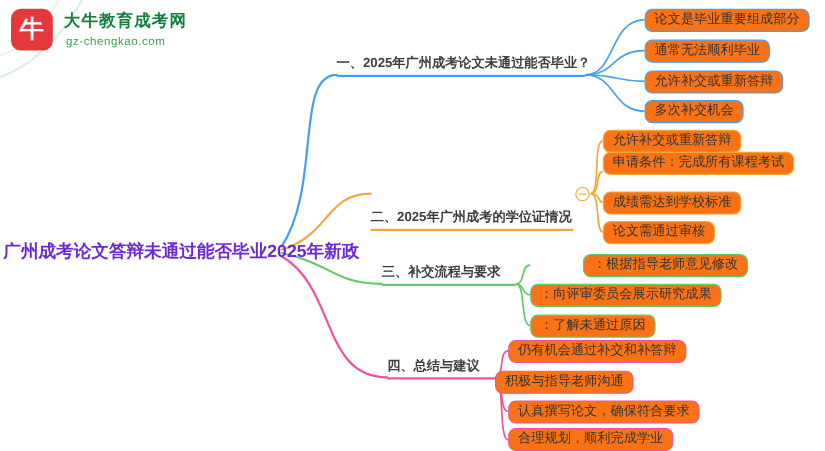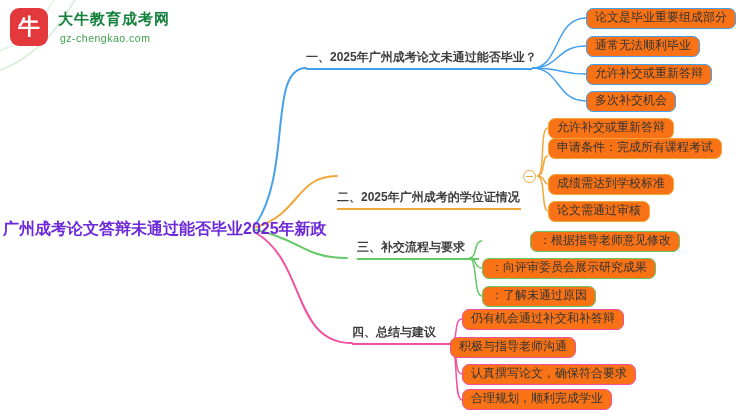--- a/index.html
+++ b/index.html
@@ -76,21 +76,21 @@
   <div class="logo">
     <div class="logo-icon">牛</div>
     <div class="logo-brand">大牛教育成考网</div>
     <div class="logo-domain">gz-chengkao.com</div>
   </div>
 
   <div class="root-label">广州成考论文答辩未通过能否毕业2025年新政</div>
 
   <div class="branch-label b1l" style="left:306px;top:48px;width:226px;">一、2025年广州成考论文未通过能否毕业？</div>
   <div class="branch-label b2l" style="left:337px;top:156px;width:184px;margin-top:32px;">二、2025年广州成考的学位证情况</div>
-  <div class="branch-label b3l" style="left:347px;top:238px;width:122px;margin-left:10px;">三、补交流程与要求</div>
+  <div class="branch-label b3l" style="left:347px;top:238px;width:122px;">三、补交流程与要求</div>
   <div class="branch-label b4l" style="left:352px;top:323px;width:98px;">四、总结与建议</div>
 
   <div class="toggle"></div>
 
   <div class="leaf b1" style="left:586px;top:8px;">论文是毕业重要组成部分</div>
   <div class="leaf b1" style="left:586px;top:36px;">通常无法顺利毕业</div>
   <div class="leaf b1" style="left:586px;top:64px;">允许补交或重新答辩</div>
   <div class="leaf b1" style="left:586px;top:91px;">多次补交机会</div>
 
   <div class="leaf b2" style="left:548px;top:118px;">允许补交或重新答辩</div>

